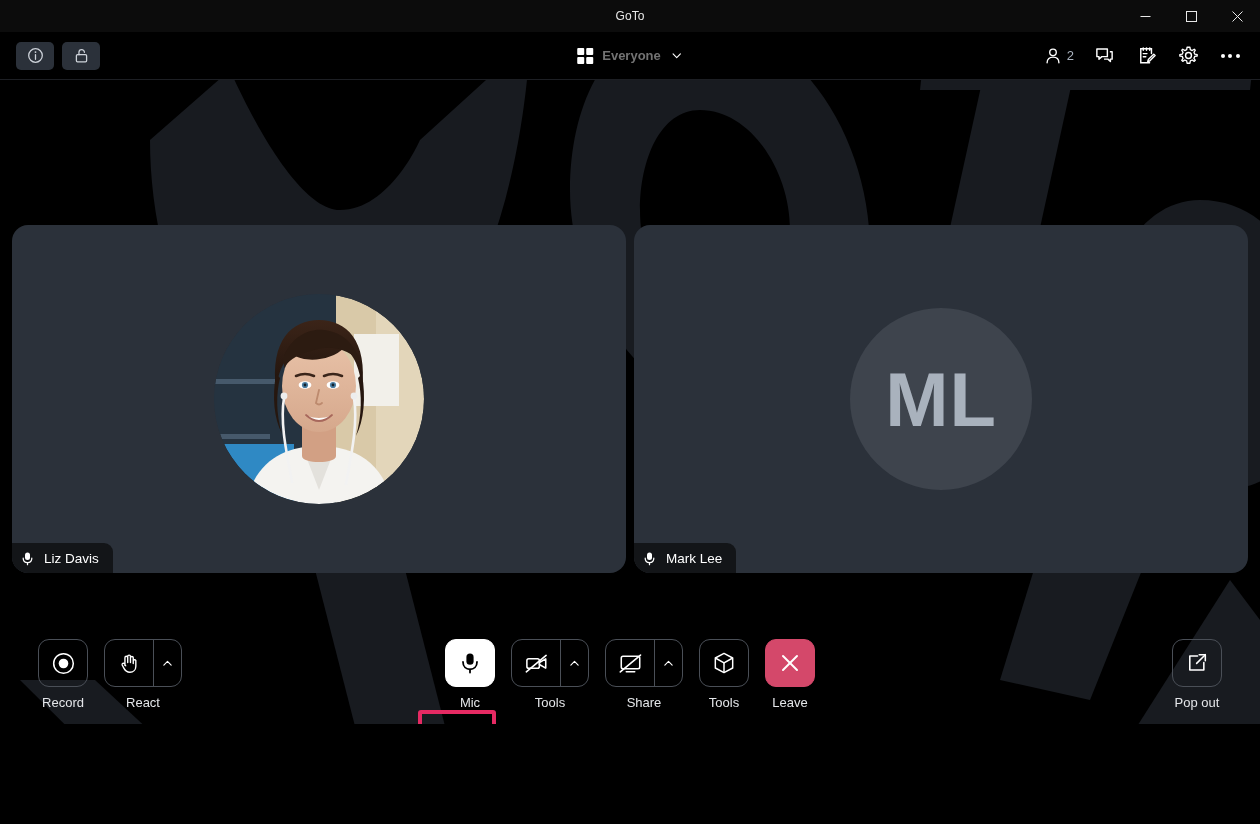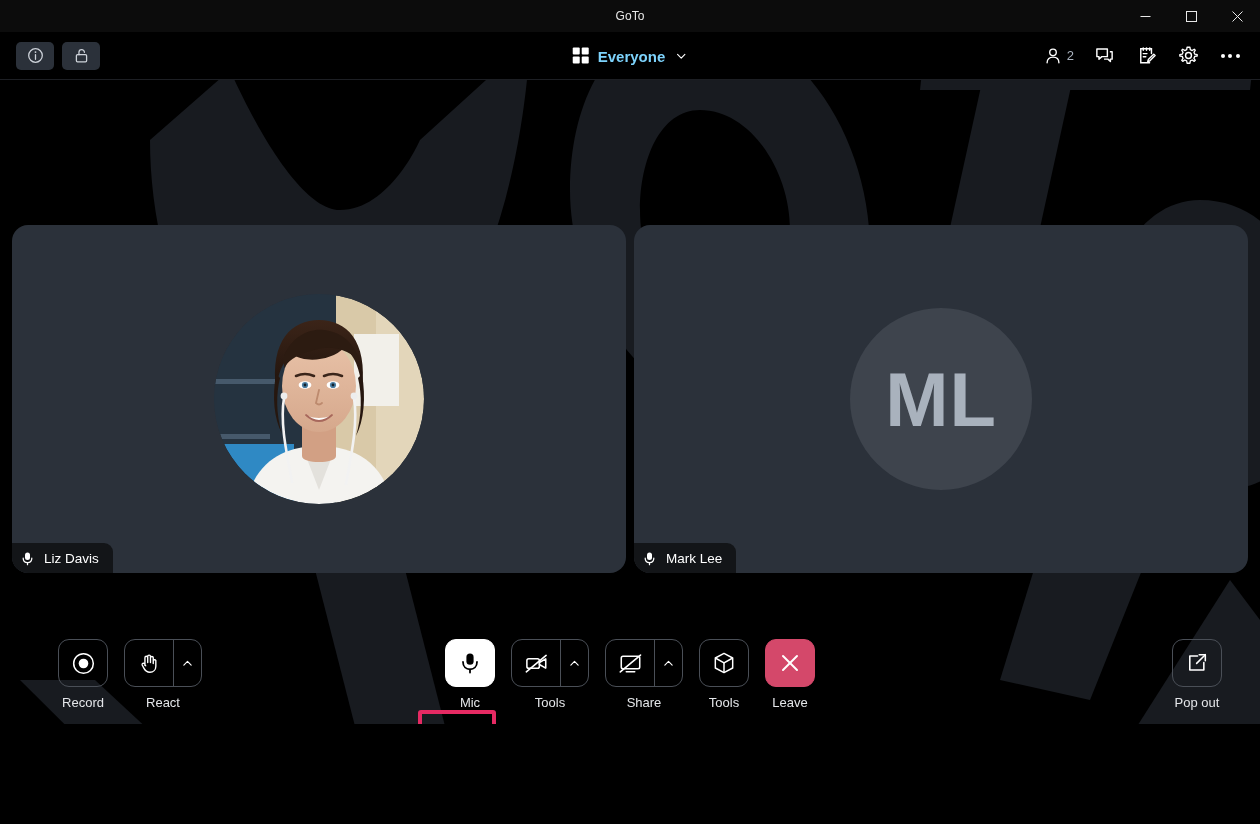--- a/index.html
+++ b/index.html
@@ -92,22 +92,22 @@
     cursor: pointer;
   }
   .grid-icon {
     display: grid;
     grid-template-columns: 7px 7px;
     grid-template-rows: 7px 7px;
     gap: 2px;
   }
   .grid-icon i { display: block; background: #ffffff; border-radius: 1px; }
   .header-center-label {
-    font-size: 15px;
-    color: #7dd3fc;
+    font-size: 13px;
+    color: #737373;
     font-weight: 600;
   }
 
   .header-right {
     position: absolute;
     right: 12px; top: 50%;
     transform: translateY(-50%);
     display: flex;
     align-items: center;
     gap: 6px;
@@ -232,21 +232,21 @@
     height: 118px;
     z-index: 20;
   }
   .tb-group {
     position: absolute;
     bottom: 14px;
     display: flex;
     align-items: flex-start;
     gap: 16px;
   }
-  .tb-left  { left: 38px; margin-left: 20px; }
+  .tb-left  { left: 38px; }
   .tb-center{ left: 50%; transform: translateX(-50%); }
   .tb-right { right: 38px; }
 
   .tb-item {
     display: flex;
     flex-direction: column;
     align-items: center;
     gap: 8px;
     cursor: pointer;
   }

